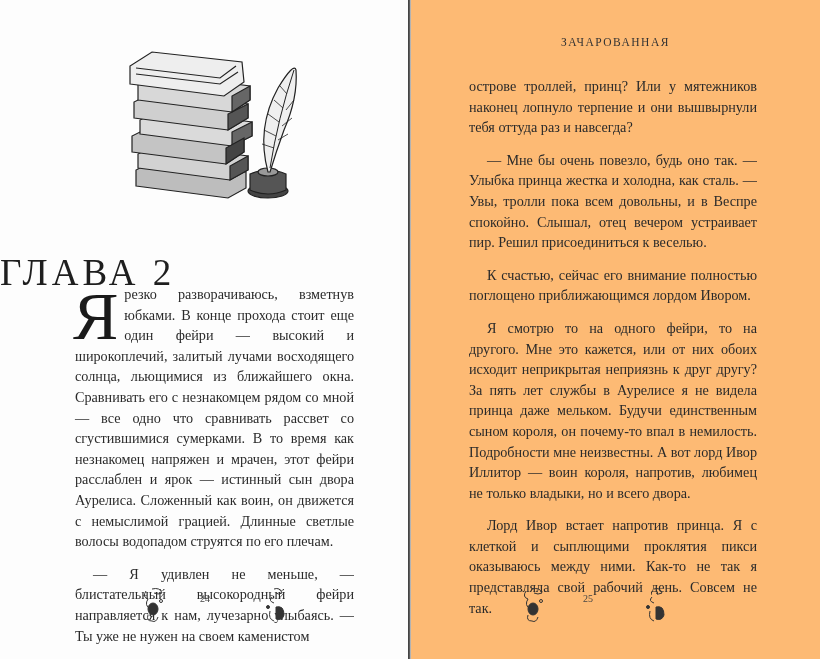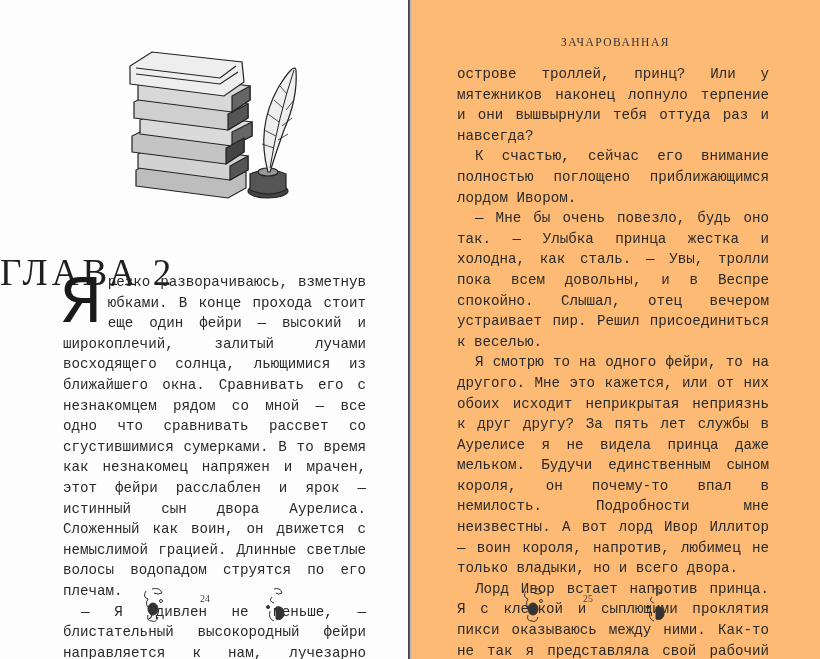--- a/index.html
+++ b/index.html
@@ -9,21 +9,21 @@
   .page.left { left:0; width:408px; }
   .page.right { left:411px; width:409px; background:#fdba74; }
   .divider { position:absolute; left:408px; top:0; width:3px; height:659px;
              background:linear-gradient(to right,#555 0,#333 1px,#888 2px,#ddd 3px); }
   .illustration { position:absolute; left:128px; top:48px; width:172px; height:160px; }
   .chapter-title { position:absolute; left:0; width:408px; top:226px; text-align:left;
                    font-size:37px; letter-spacing:4px; color:#1e1e1e; font-weight:normal; }
   .text { position:absolute; font-size:14.2px; line-height:20.6px; text-align:justify; }
   .left .text { left:63px; width:303px; top:272px; }
   .right .text { left:46px; width:312px; top:64px; }
-  .text p { margin:0; text-indent:18px;font-family:Liberation Mono, monospace; }
+  .text p { margin:12px; text-indent:18px; }
   .text p.noindent { text-indent:0; }
   .dropcap-para { text-indent:0 !important; }
   .dropcap { float:left; font-size:68px; line-height:52px; margin:6px 6px 0 -2px; color:#1a1a1a; }
   .running-head { position:absolute; top:36px; left:0; width:409px; text-align:center;
                   font-size:11.5px; letter-spacing:1.5px; color:#333; }
   .footer { position:absolute; top:585px; left:0; width:100%; height:40px; }
   .folio { position:absolute; top:8px; font-size:10px; color:#444; }
   .ornament { position:absolute; top:0; width:26px; height:40px; }
 </style>
 </head>
@@ -87,22 +87,22 @@
   </div>
 </div>
 
 <div class="divider"></div>
 
 <div class="page right">
   <div class="running-head">ЗАЧАРОВАННАЯ</div>
 
   <div class="text">
     <p class="noindent">острове троллей, принц? Или у мятежников наконец лопнуло терпение и они вышвырнули тебя оттуда раз и навсегда?</p>
+    <p>— Мне бы очень повезло, будь оно так. — Улыбка принца жестка и холодна, как сталь. — Увы, тролли пока всем довольны, и в Веспре спокойно. Слышал, отец вечером устраивает пир. Решил присоединиться к веселью.</p>
     <p>К счастью, сейчас его внимание полностью поглощено приближающимся лордом Ивором.</p>
-    <p>— Мне бы очень повезло, будь оно так. — Улыбка принца жестка и холодна, как сталь. — Увы, тролли пока всем довольны, и в Веспре спокойно. Слышал, отец вечером устраивает пир. Решил присоединиться к веселью.</p>
     <p>Я смотрю то на одного фейри, то на другого. Мне это кажется, или от них обоих исходит неприкрытая неприязнь к друг другу? За пять лет службы в Аурелисе я не видела принца даже мельком. Будучи единственным сыном короля, он почему-то впал в немилость. Подробности мне неизвестны. А вот лорд Ивор Иллитор — воин короля, напротив, любимец не только владыки, но и всего двора.</p>
     <p>Лорд Ивор встает напротив принца. Я с клеткой и сыплющими проклятия пикси оказываюсь между ними. Как-то не так я представляла свой рабочий день. Совсем не так.</p>
 
   </div>
 
   <div class="footer">
     <svg class="ornament" style="left:109px" viewBox="0 0 26 40">
       <g stroke="#333" fill="none" stroke-width="1">
         <path d="M6 6 Q2 12 8 14 Q4 20 10 24 M12 4 Q20 2 22 8 Q18 10 14 8"></path>
         <ellipse cx="13" cy="24" rx="5" ry="6" fill="#333"></ellipse>

